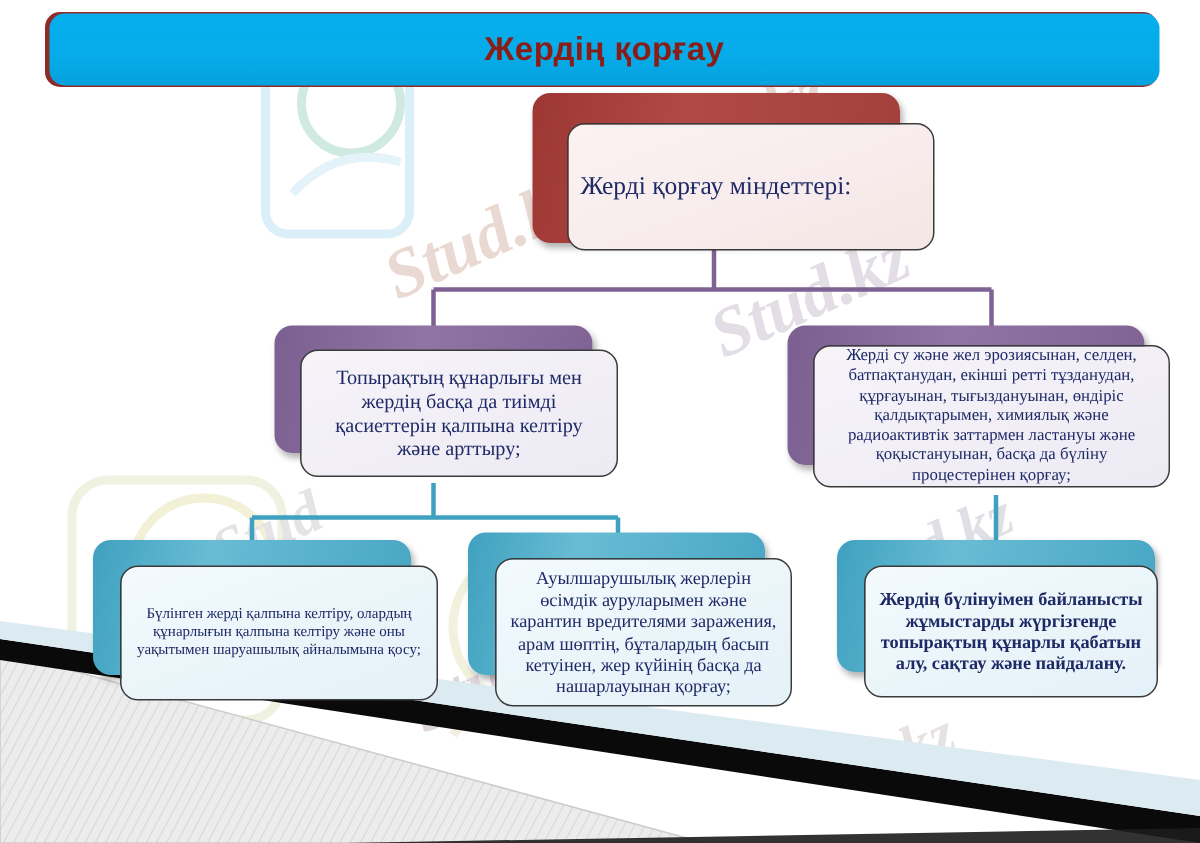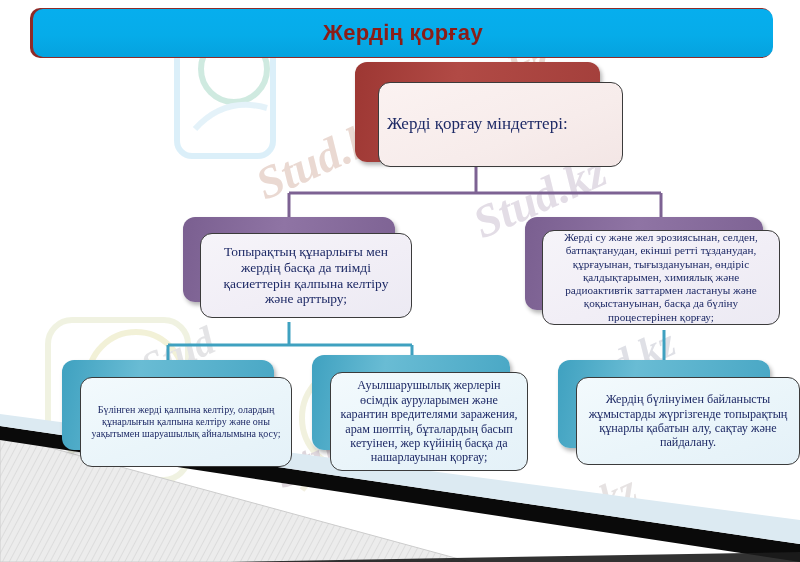--- a/index.html
+++ b/index.html
@@ -151,21 +151,21 @@
   }
   #node-l3a { left: 62px; top: 360px; width: 212px; height: 90px; }
   #node-l3a .front { left: 18px; top: 17px; width: 212px; height: 90px; }
   #node-l3a .txt { font-size: 10px; }
 
   #node-l3b { left: 312px; top: 355px; width: 198px; height: 95px; }
   #node-l3b .front { left: 18px; top: 17px; width: 198px; height: 99px; }
   #node-l3b .txt { font-size: 12.2px; }
 
   #node-l3c { left: 558px; top: 360px; width: 212px; height: 88px; }
-  #node-l3c .front { left: 18px; top: 17px; width: 224px; height: 88px; }
+  #node-l3c .front { left: 18px; top: 17px; width: 196px; height: 88px; font-weight: bold; }
   #node-l3c .txt { font-size: 12.2px; }
 
   
   .connectors {
     position: absolute;
     left: 0; top: 0;
     width: 800px; height: 562px;
     z-index: 4;
     pointer-events: none;
   }

